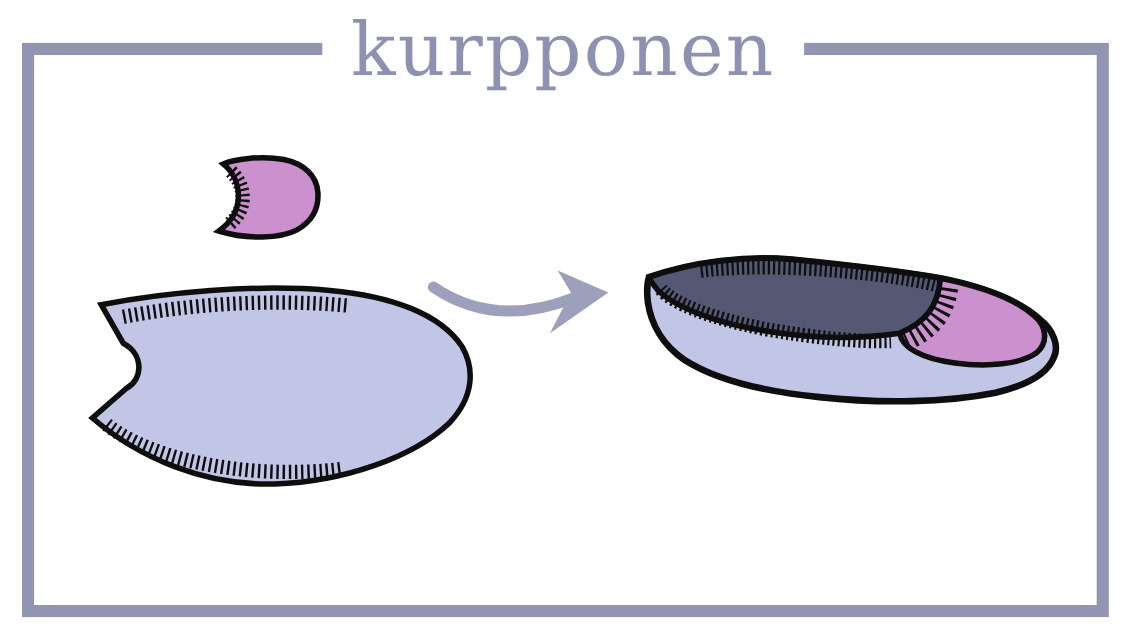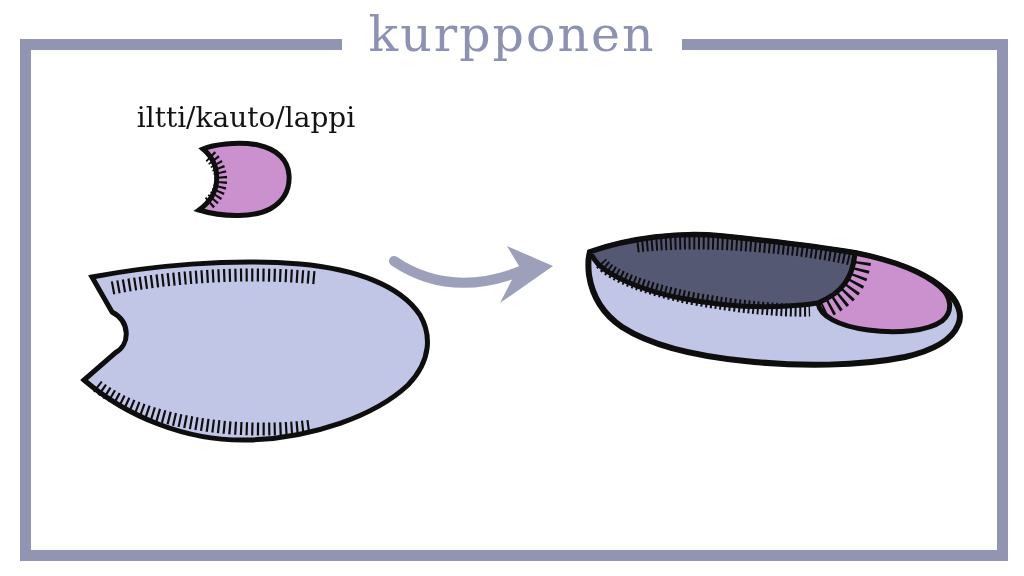--- a/index.html
+++ b/index.html
@@ -32,21 +32,21 @@
     left: 0;
     width: 100%;
     text-align: center;
     z-index: 3;
   }
   .title {
     display: inline-block;
     background: var(--background, #ffffff);
     padding: 0 26px;
     font-family: "DejaVu Serif", serif;
-    font-size: 49px;
+    font-size: 67px;
     letter-spacing: 2px;
     color: var(--title_text, #8e92b2);
     line-height: 1.12;
   }
   .illustration {
     position: absolute;
     left: 0;
     top: 0;
     z-index: 2;
   }
@@ -103,21 +103,20 @@
 <body>
 
 <div class="stage">
 
   <div class="frame"></div>
 
   <div class="title-wrap">
     <span class="title">kurpponen</span>
   </div>
 
-  <div class="piece-label label-top">iltti/kauto/lappi</div>
 
 
   <svg class="illustration" width="1024" height="576" viewBox="0 0 1024 576">
 
     <g>
       <path class="fill-pink outline" d="M 203 149
                C 220 163, 224 192, 199 210
                C 225 218, 255 217, 270 209
                C 284 201, 290 190, 289 175
                C 288 160, 277 149, 258 145

